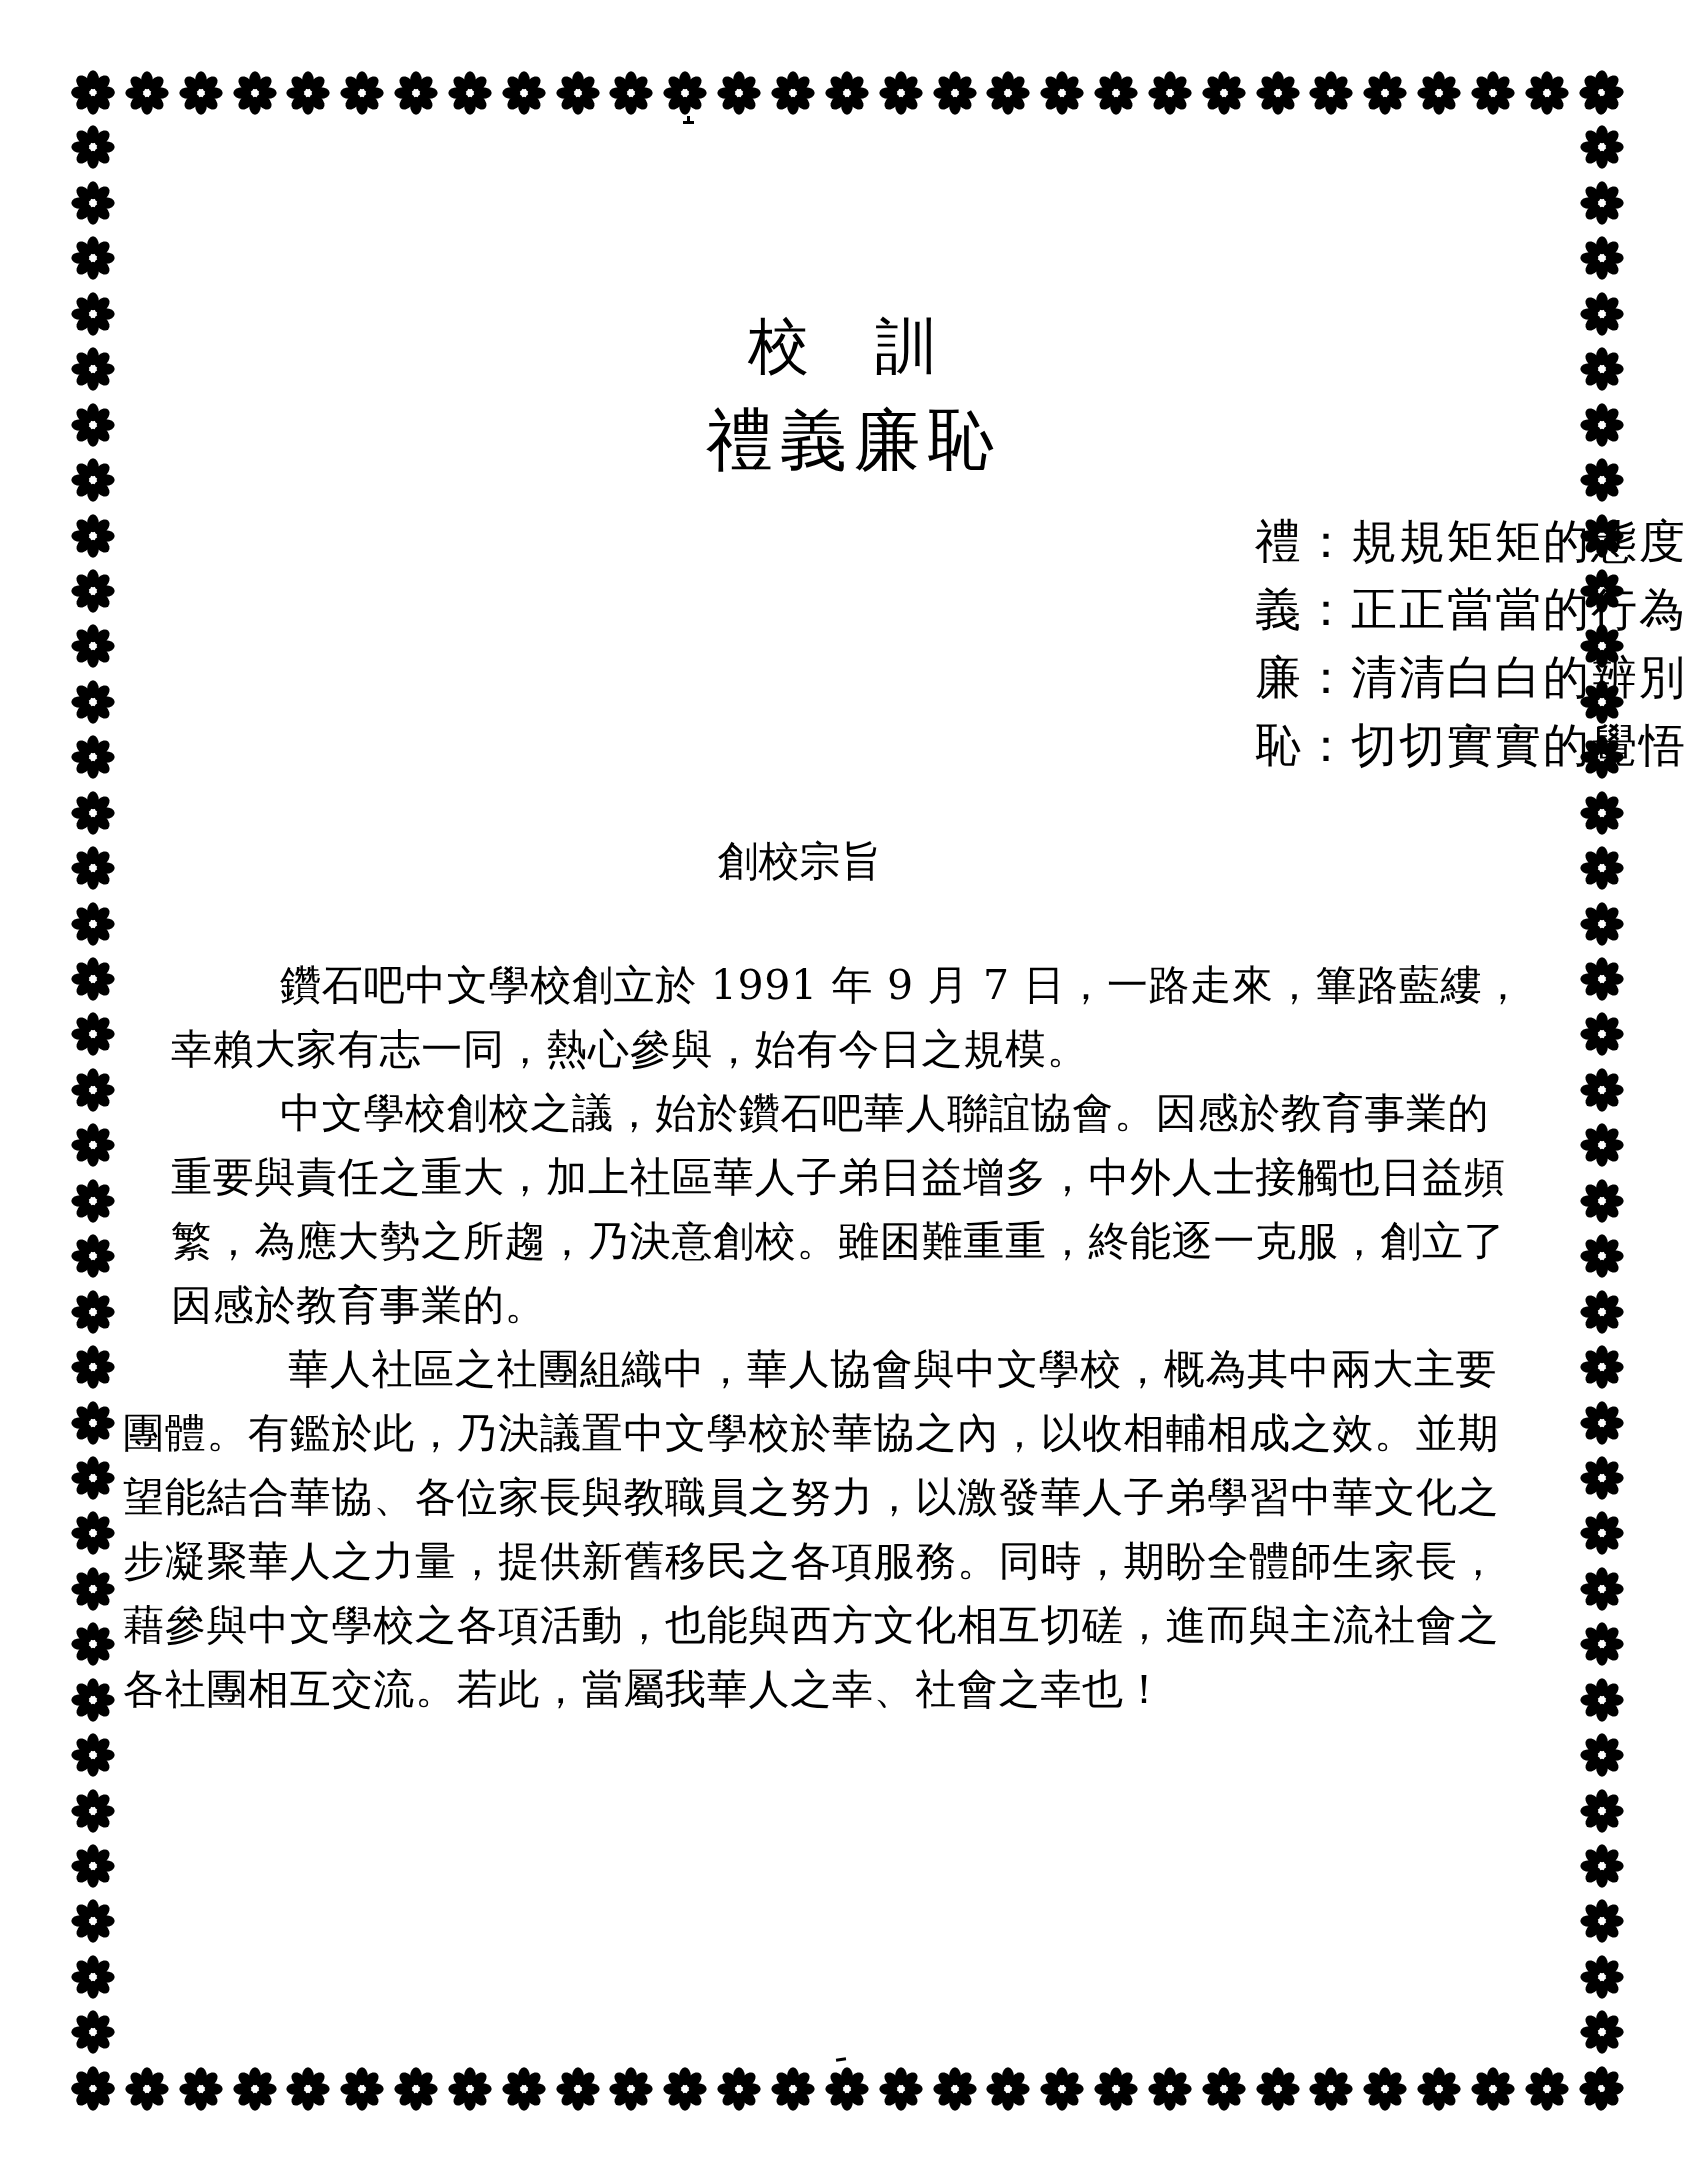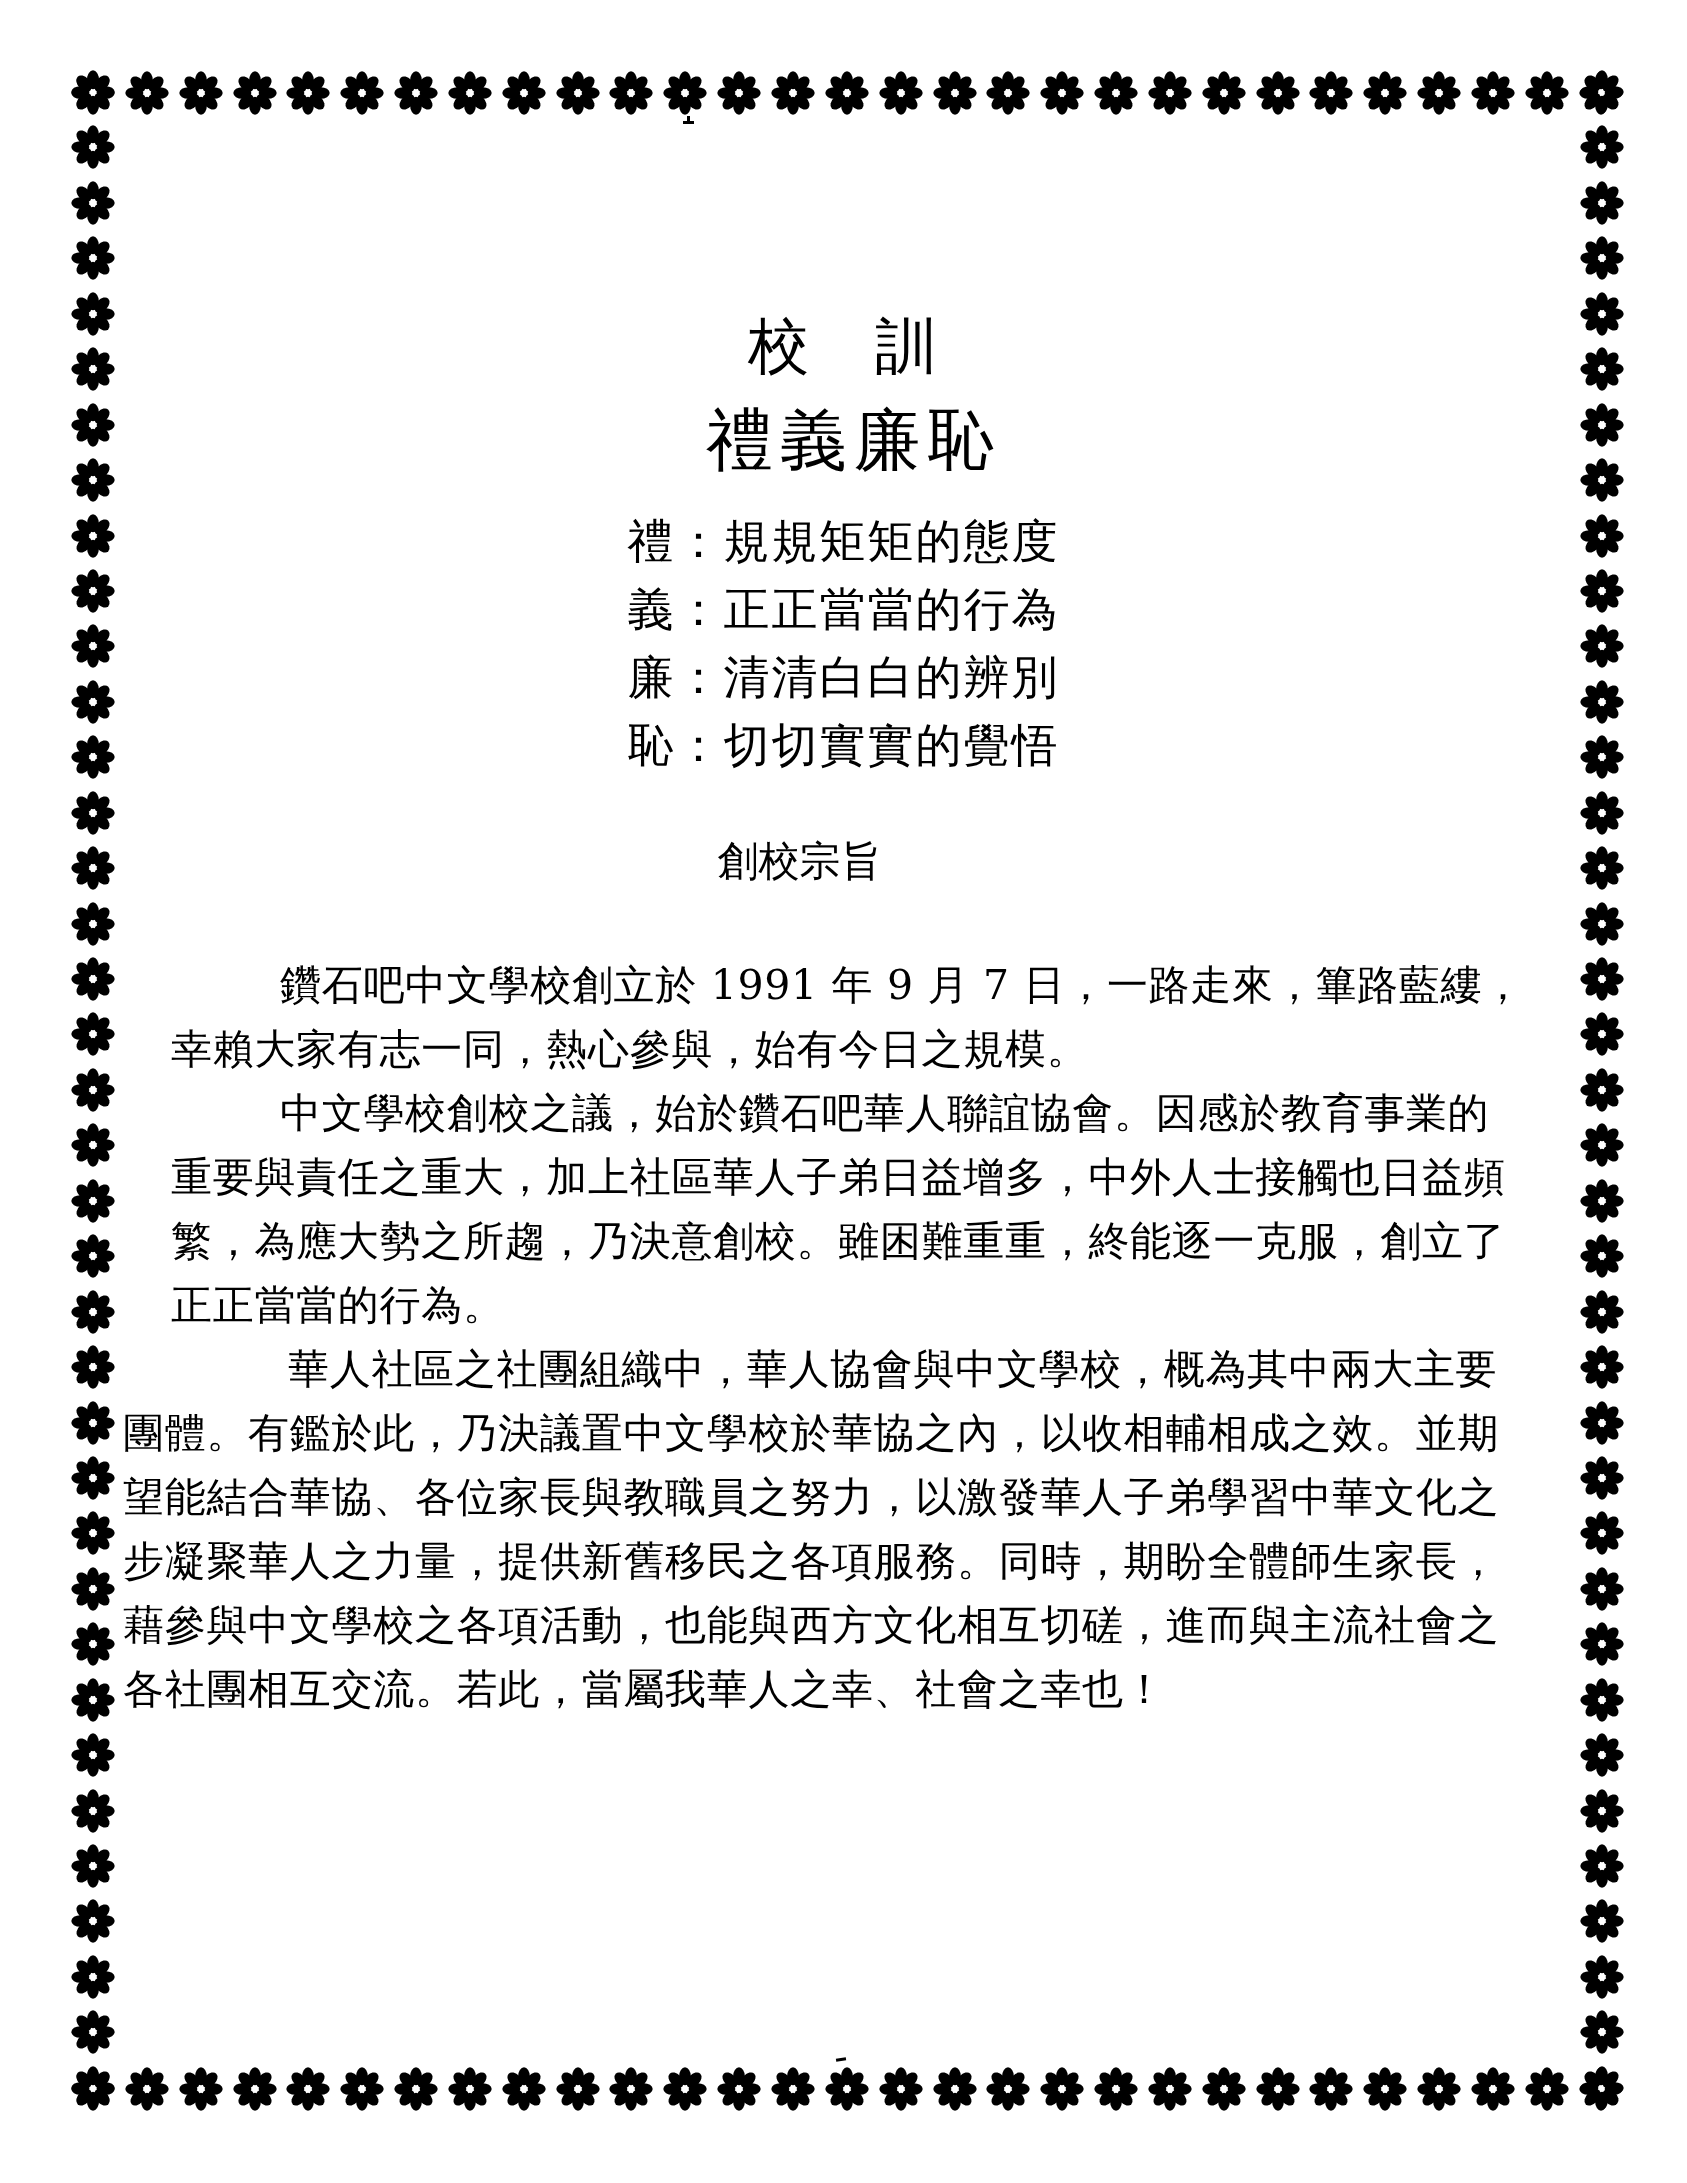--- a/index.html
+++ b/index.html
@@ -18,21 +18,21 @@
   .border-col{position:absolute;top:70px;height:2040px;display:flex;flex-direction:column;justify-content:space-between;}
   .border-col.left{left:71px;}
   .border-col.right{left:1580px;}
   .flower{width:44px;height:44px;flex:0 0 auto;}
   .flower svg{display:block;width:44px;height:44px;}
   
   .doc-title{position:absolute;top:309px;left:0;width:100%;text-align:center;
     font-size:61px;line-height:73px;letter-spacing:2.6px;white-space:pre;}
   .doc-motto{position:absolute;top:394px;left:10px;width:100%;text-align:center;
     font-size:67px;line-height:93px;letter-spacing:6.6px;}
-  .motto-defs{position:absolute;top:507px;left:0;width:100%;text-align:center;}
+  .motto-defs{position:absolute;top:507px;left:0;width:100%;text-align:right;}
   .def-line{height:68px;line-height:68px;font-size:46px;letter-spacing:2px;}
   .section-heading{position:absolute;top:835px;left:0;width:100%;text-align:center;
     font-size:41px;line-height:53px;transform:translateX(-44px);}
   
   .body-text{position:absolute;top:953px;left:0;width:1687px;
     font-size:41px;line-height:64px;letter-spacing:0.7px;white-space:nowrap;}
   .body-line{height:64px;}
   .body-line.narrow{margin-left:171px;}
   .body-line.wide{margin-left:123px;}
   .body-line.narrow.first{padding-left:109px;}
@@ -1656,21 +1656,21 @@
     </div>
 
   <div class="section-heading">創校宗旨</div>
 
   <div class="body-text">
       <div class="body-line narrow first">鑽石吧中文學校創立於 1991 年 9 月 7 日，一路走來，篳路藍縷，</div>
       <div class="body-line narrow">幸賴大家有志一同，熱心參與，始有今日之規模。</div>
       <div class="body-line narrow first">中文學校創校之議，始於鑽石吧華人聯誼協會。因感於教育事業的</div>
       <div class="body-line narrow">重要與責任之重大，加上社區華人子弟日益增多，中外人士接觸也日益頻</div>
       <div class="body-line narrow">繁，為應大勢之所趨，乃決意創校。雖困難重重，終能逐一克服，創立了</div>
-      <div class="body-line narrow">正正當當的行為。</div>
+      <div class="body-line narrow">因感於教育事業的。</div>
       <div class="body-line wide first">華人社區之社團組織中，華人協會與中文學校，概為其中兩大主要</div>
       <div class="body-line wide">團體。有鑑於此，乃決議置中文學校於華協之內，以收相輔相成之效。並期</div>
       <div class="body-line wide">望能結合華協、各位家長與教職員之努力，以激發華人子弟學習中華文化之</div>
       <div class="body-line wide">步凝聚華人之力量，提供新舊移民之各項服務。同時，期盼全體師生家長，</div>
       <div class="body-line wide">藉參與中文學校之各項活動，也能與西方文化相互切磋，進而與主流社會之</div>
       <div class="body-line wide">各社團相互交流。若此，當屬我華人之幸、社會之幸也！</div>
     </div>
 
 </div>
 

